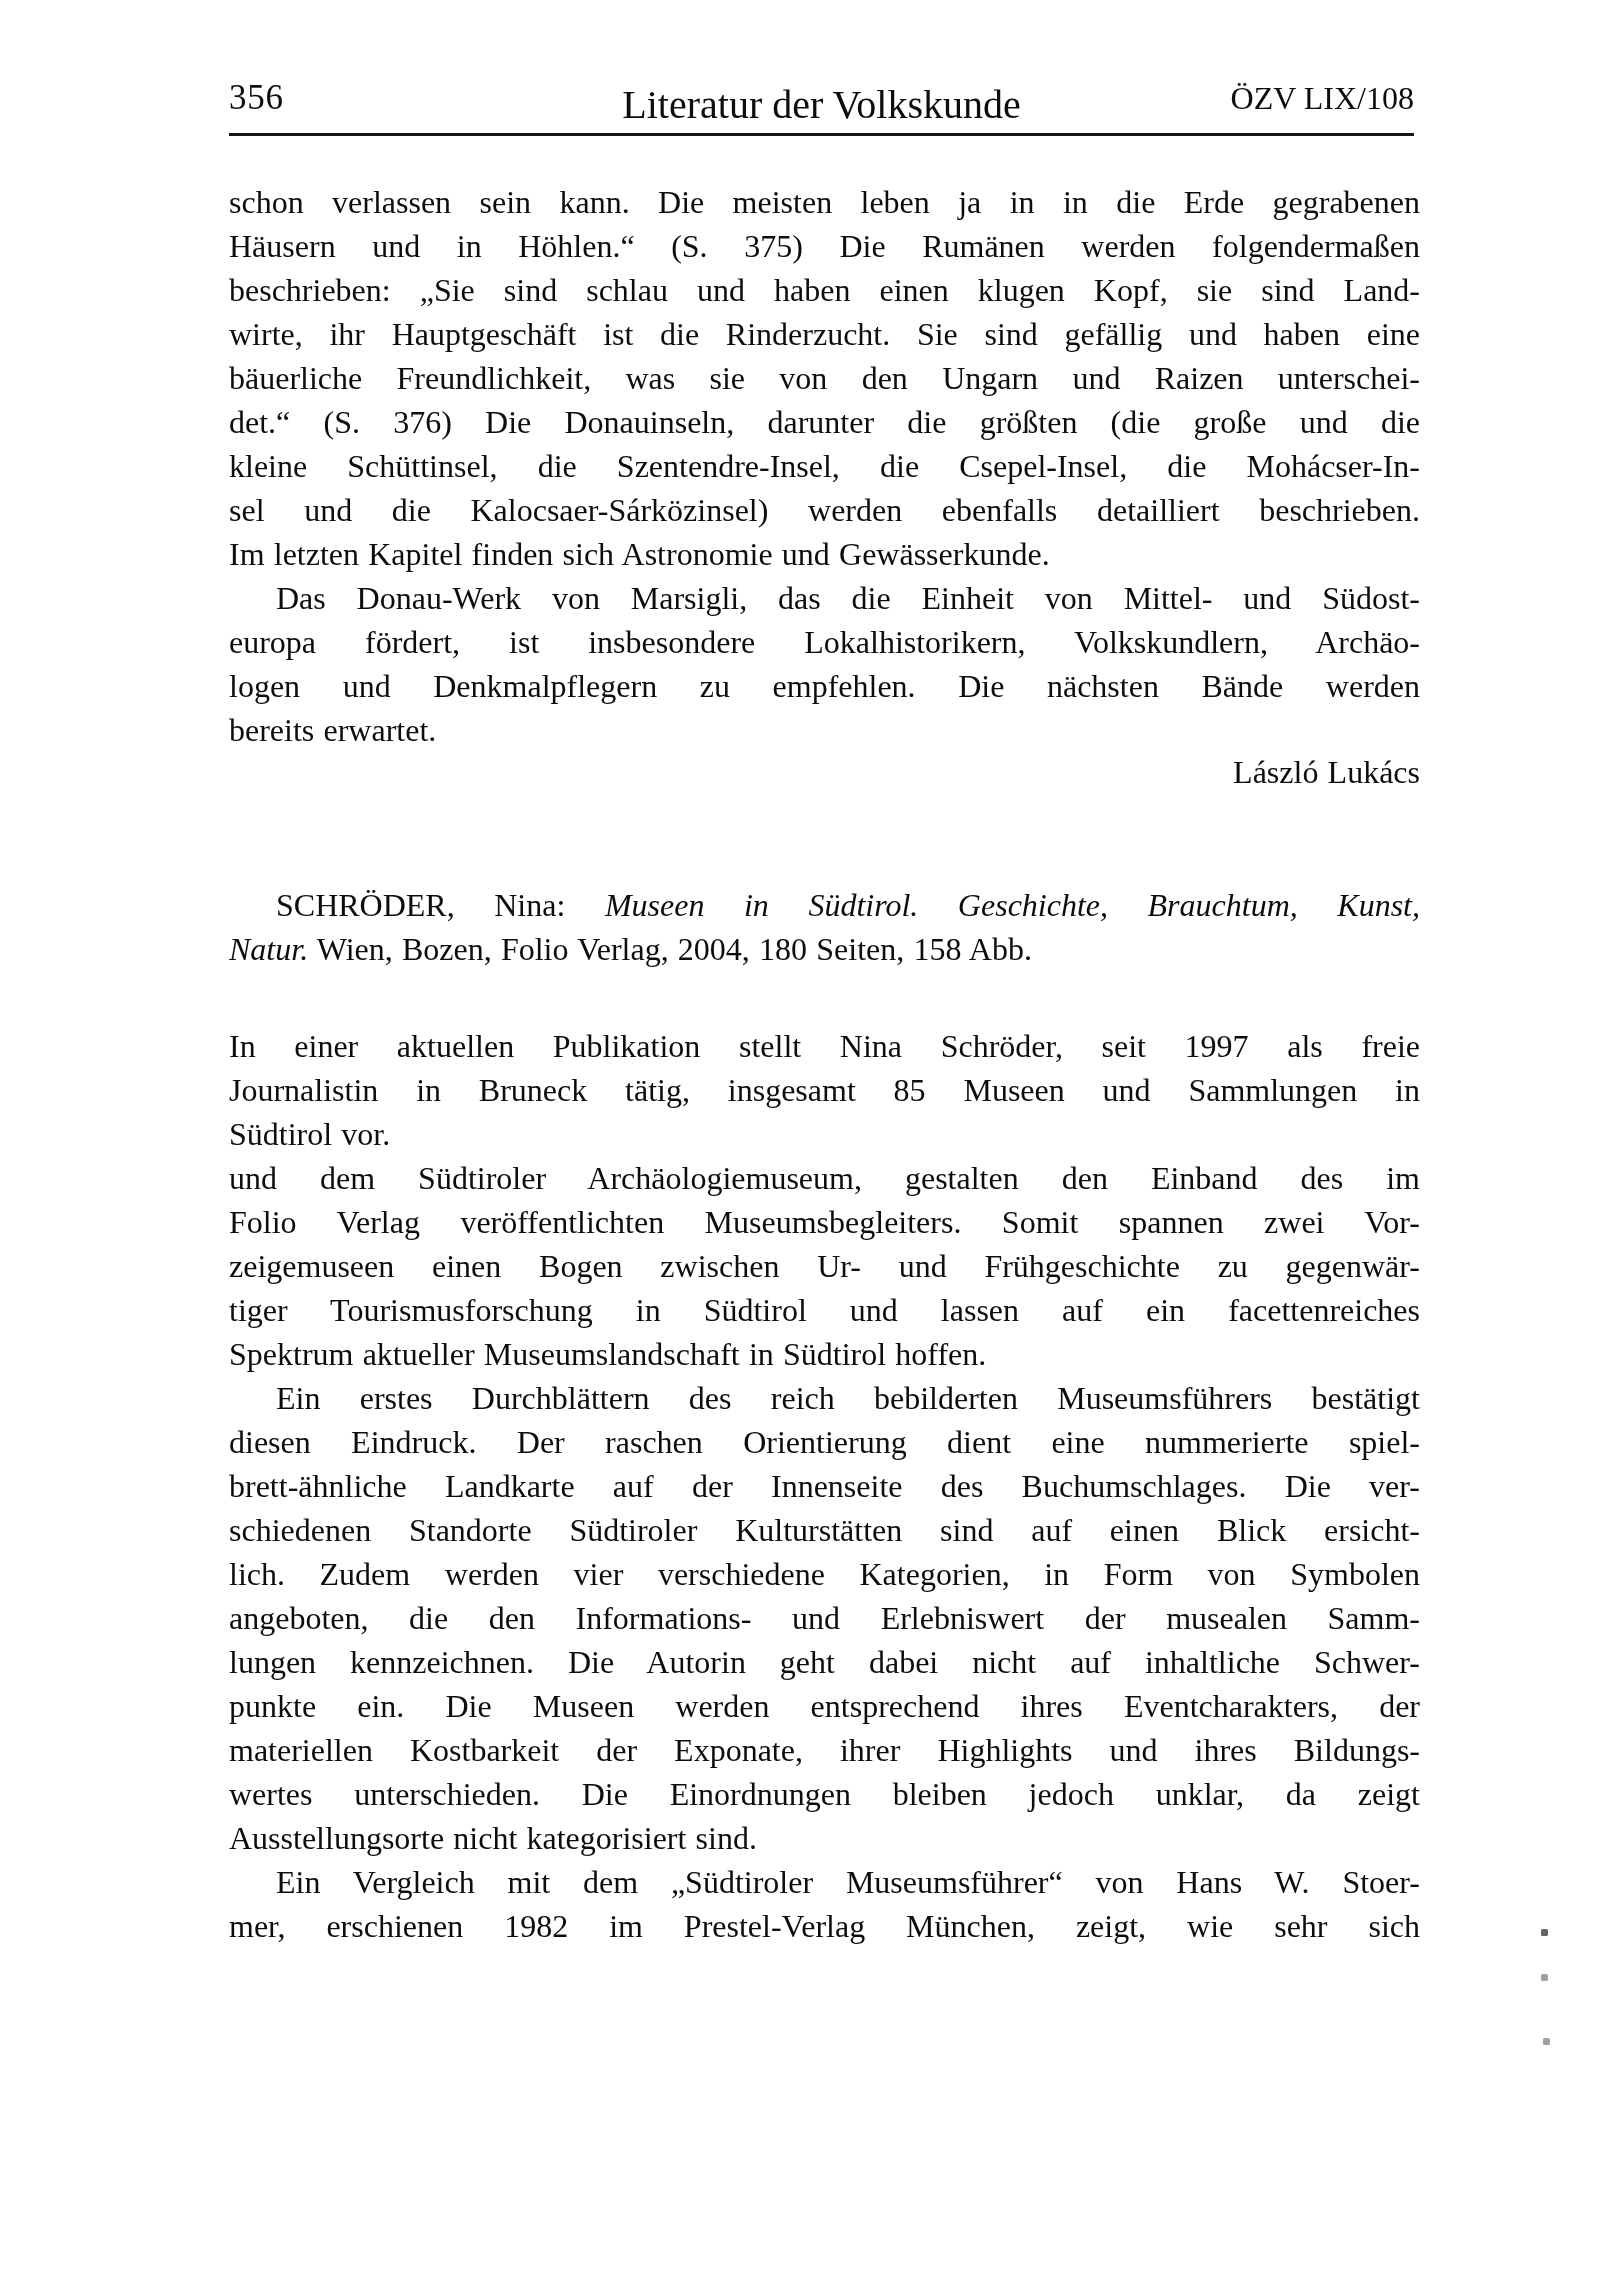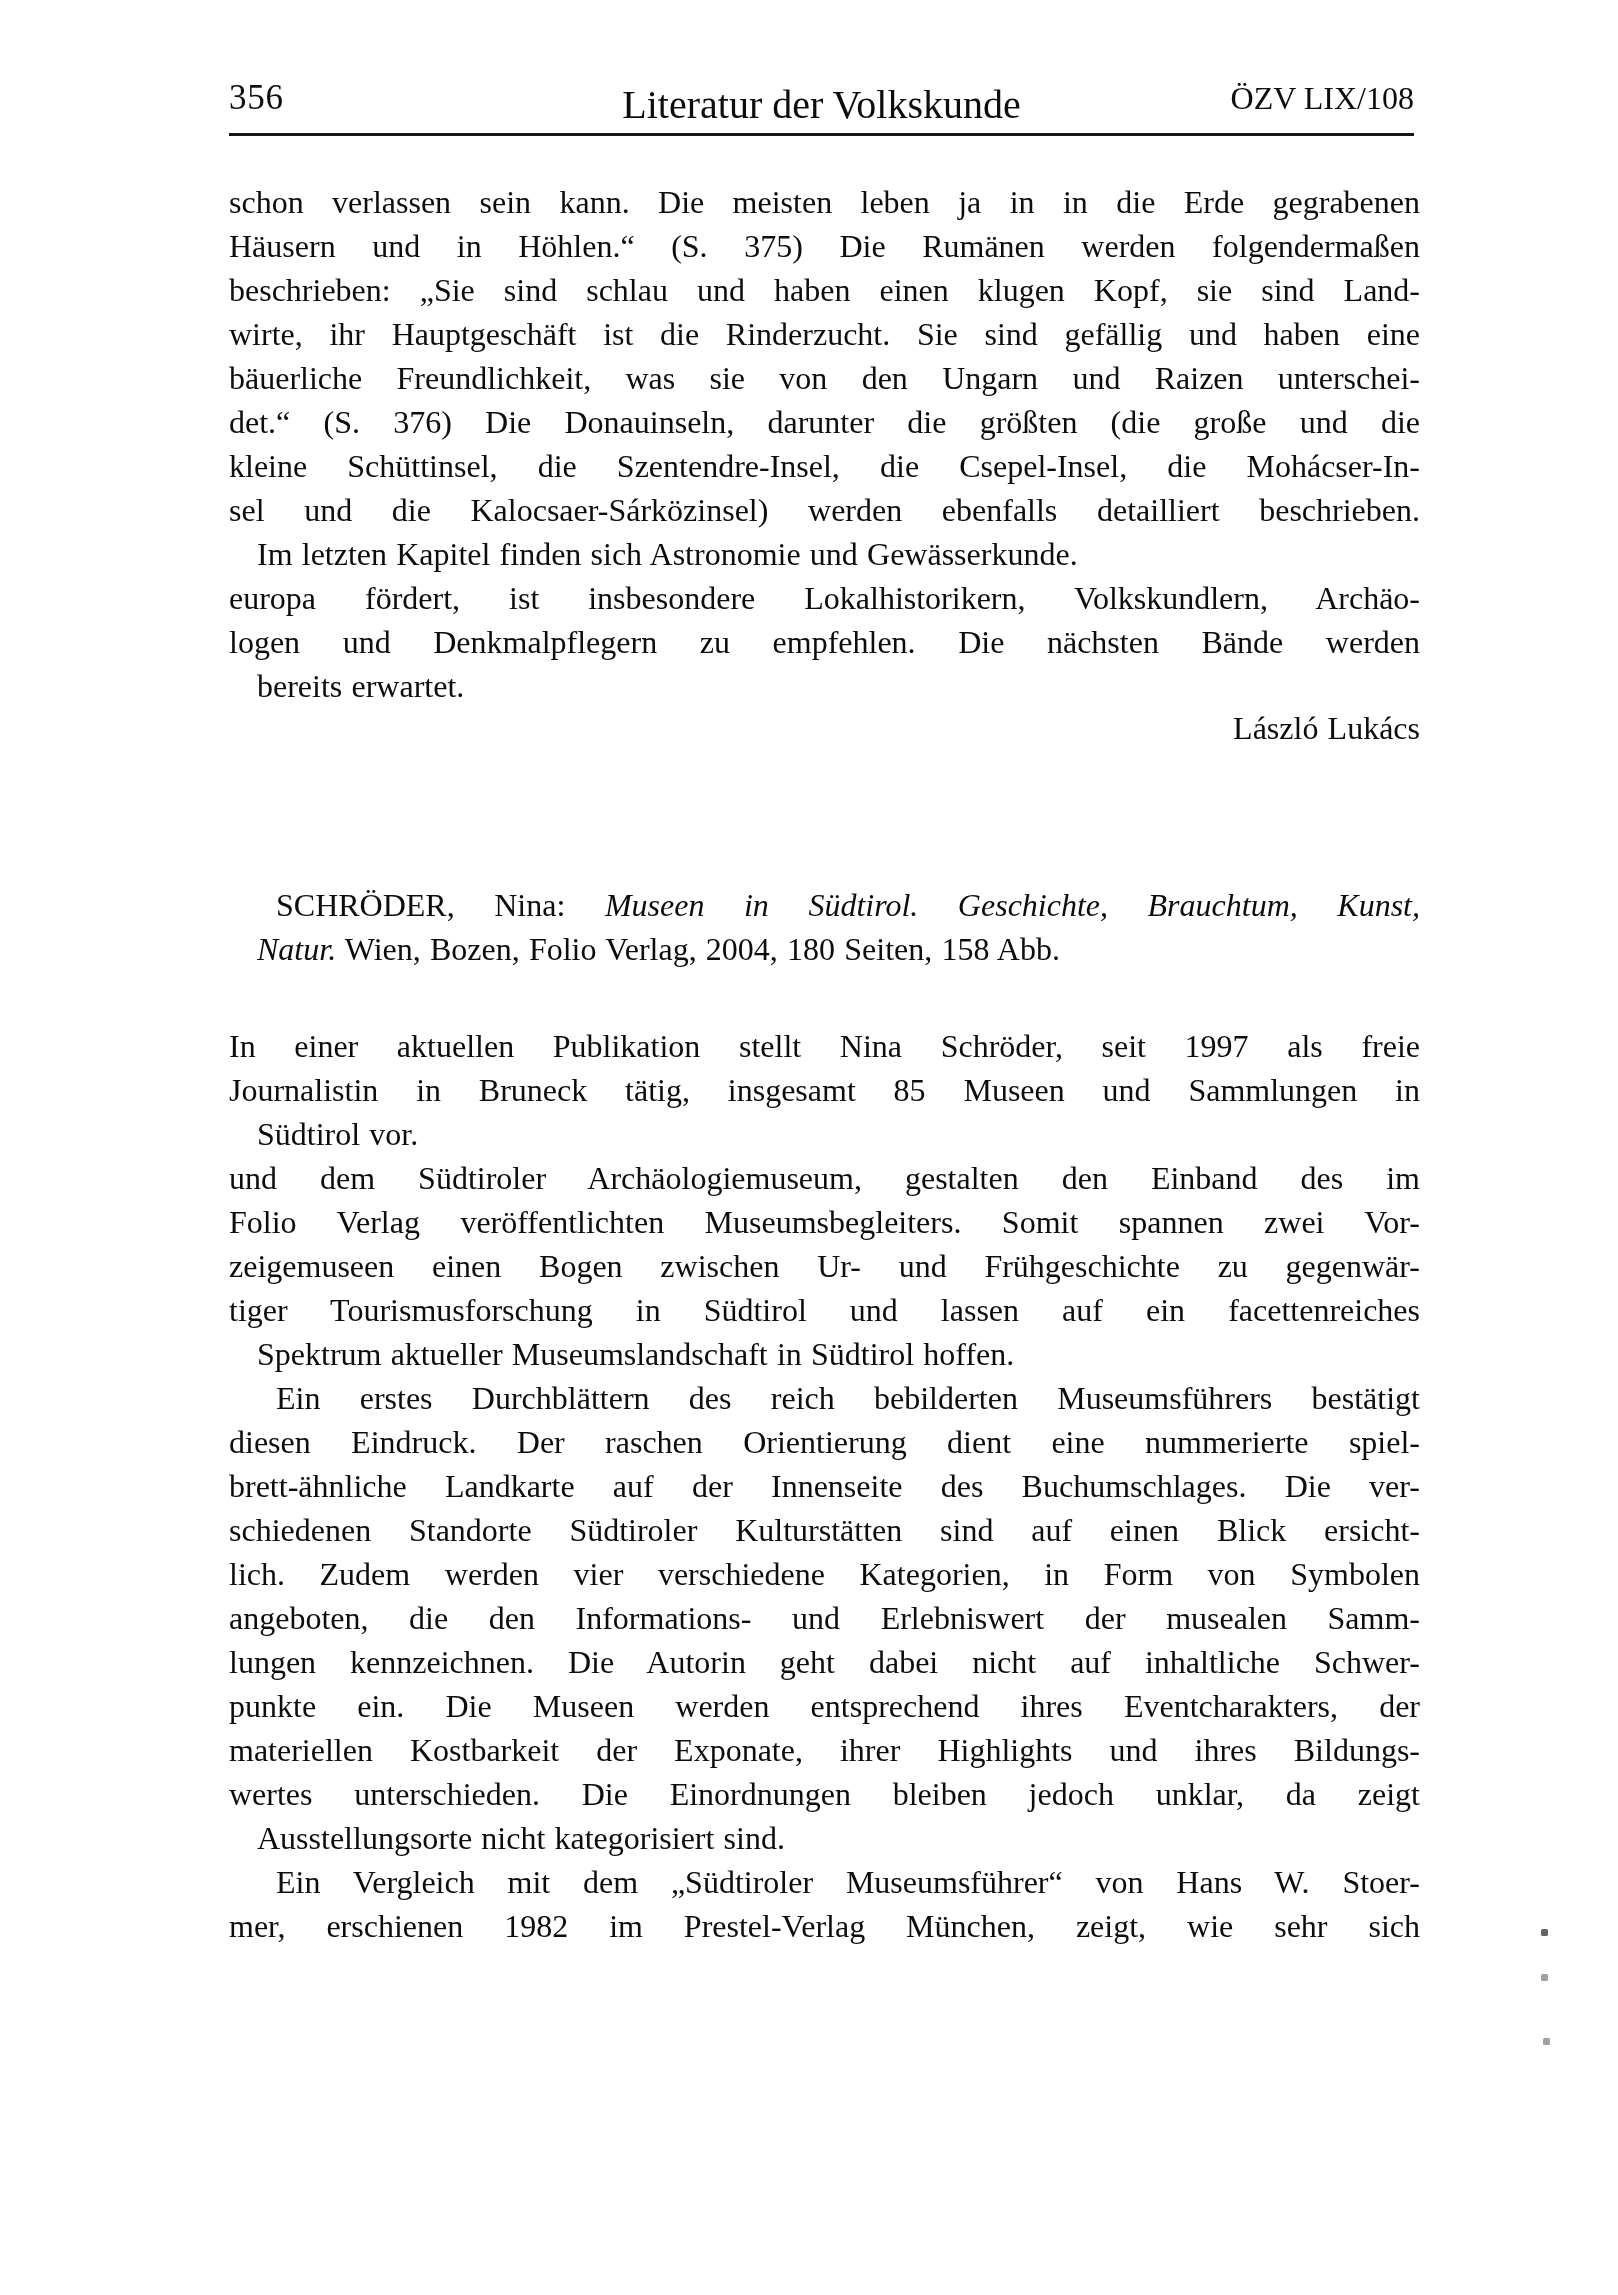--- a/index.html
+++ b/index.html
@@ -44,21 +44,21 @@
   .review1  { top: 180px; }
   .reference{ top: 883px; }
   .review2  { top: 1024px; }
 
   .para { margin: 0; }
   .line {
     height: 44px; overflow: hidden;
     text-align: justify; text-align-last: justify;
     white-space: normal;
   }
-  .line.last { text-align-last: left; margin-left: 28px; }
+  .line.last { text-align-last: left; }
   .line.indent { text-indent: 47px; }
 
   .signature {
     height: 44px; line-height: 44px;
     text-align: right; margin-top: -2.4px;
   }
 
   
   .speck {
     position: absolute; width: 6.5px; height: 6.5px;
@@ -85,20 +85,21 @@
         <div class="line">Häusern und in Höhlen.“ (S. 375) Die Rumänen werden folgendermaßen</div>
         <div class="line">beschrieben: „Sie sind schlau und haben einen klugen Kopf, sie sind Land-</div>
         <div class="line">wirte, ihr Hauptgeschäft ist die Rinderzucht. Sie sind gefällig und haben eine</div>
         <div class="line">bäuerliche Freundlichkeit, was sie von den Ungarn und Raizen unterschei-</div>
         <div class="line">det.“ (S. 376) Die Donauinseln, darunter die größten (die große und die</div>
         <div class="line">kleine Schüttinsel, die Szentendre-Insel, die Csepel-Insel, die Mohácser-In-</div>
         <div class="line">sel und die Kalocsaer-Sárközinsel) werden ebenfalls detailliert beschrieben.</div>
         <div class="line last">Im letzten Kapitel finden sich Astronomie und Gewässerkunde.</div>
       </div>
     <div class="para">
+        <div class="line indent">Das Donau-Werk von Marsigli, das die Einheit von Mittel- und Südost-</div>
         <div class="line">europa fördert, ist insbesondere Lokalhistorikern, Volkskundlern, Archäo-</div>
         <div class="line">logen und Denkmalpflegern zu empfehlen. Die nächsten Bände werden</div>
         <div class="line last">bereits erwartet.</div>
       </div>
     <div class="signature">László Lukács</div>
   </section>
 
   <section class="block reference">
       <div class="line indent"><span>SCHRÖDER, Nina: </span><span style="font-style: italic;">Museen in Südtirol. Geschichte, Brauchtum, Kunst,</span></div>
       <div class="line last"><span style="font-style: italic;">Natur.</span><span> Wien, Bozen, Folio Verlag, 2004, 180 Seiten, 158 Abb.</span></div>

